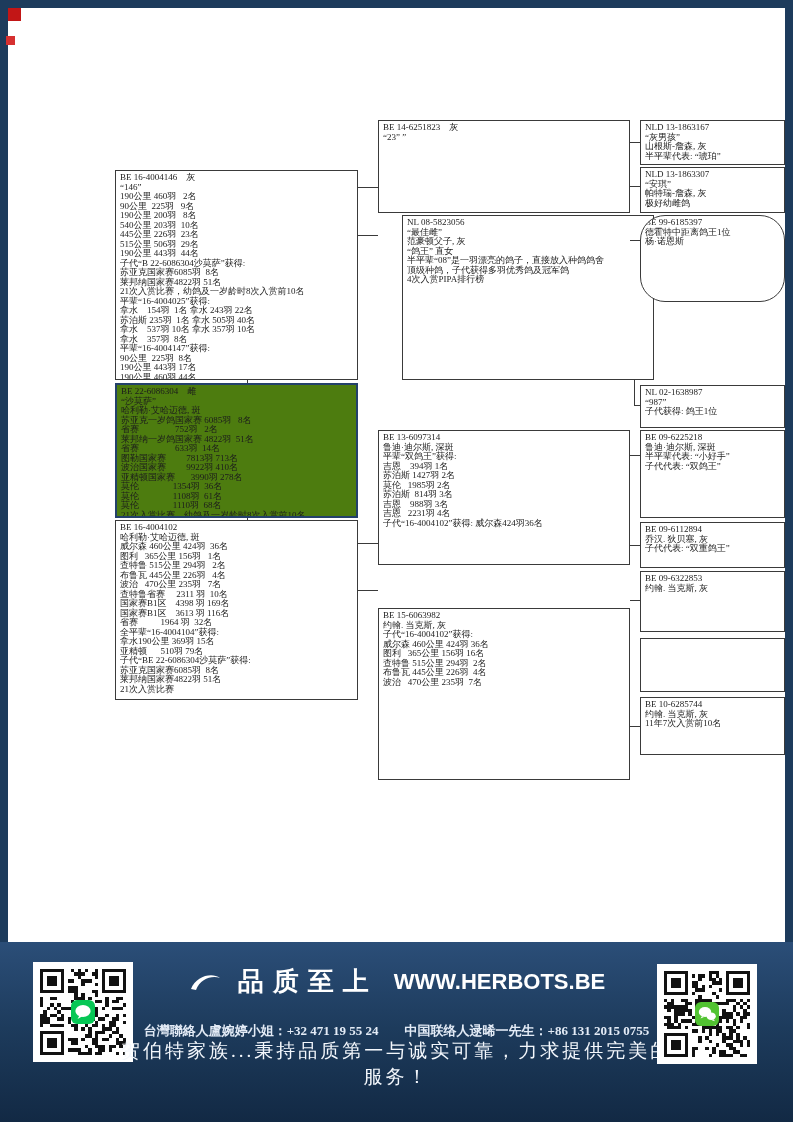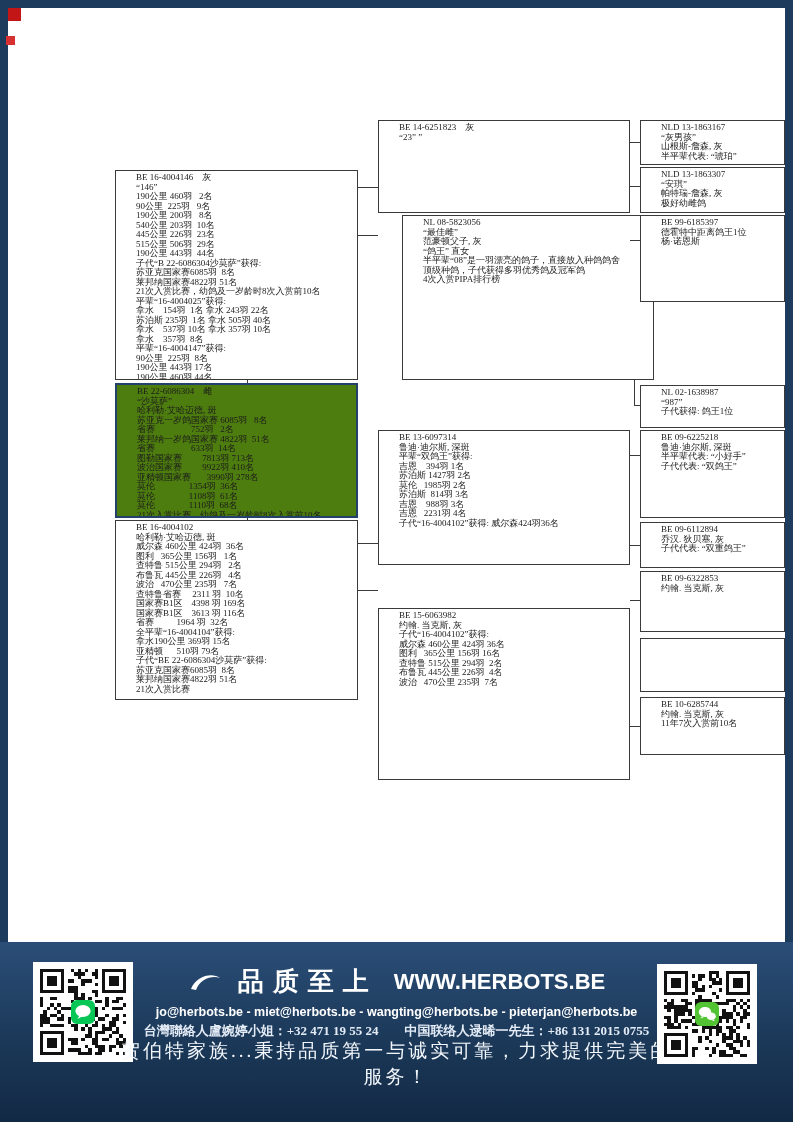--- a/index.html
+++ b/index.html
@@ -4,21 +4,21 @@
 <style>
   html,body{margin:0;padding:0;}
   body{
     width:793px;height:1122px;position:relative;overflow:hidden;
     background:#1d3b5c;
     font-family:"Liberation Serif","DejaVu Serif",serif;
   }
   #paper{position:absolute;left:8px;top:8px;width:777px;height:934px;background:#ffffff;}
   .pbox{
     position:absolute;background:#ffffff;border:1px solid #3a3a3a;box-sizing:border-box;
-    padding:2px 2px 0 20px;font-size:9px;line-height:9.5px;color:#1c1c1c;
+    padding:2px 2px 0 4px;font-size:9px;line-height:9.5px;color:#1c1c1c;
     white-space:pre-wrap;overflow:hidden;
   }
   .pbox.highlight{background:#4d7c0f;border:2px solid #24416b;}
   .bl{white-space:pre-wrap;}
   .conn{position:absolute;background:#3a3a3a;}
   .redmark{position:absolute;}
   #footer{
     position:absolute;left:0;top:942px;width:793px;height:180px;
     background:linear-gradient(180deg,#2b4e78 0%,#1d3b5c 48%,#122944 100%);
   }
@@ -56,21 +56,21 @@
 <div id="pedigree-canvas">
     <div class="pbox" style="left: 115px; top: 170px; width: 243px; height: 210px;"><div class="bl">BE 16-4004146    灰</div><div class="bl">“146”</div><div class="bl">190公里 460羽   2名</div><div class="bl">90公里  225羽   9名</div><div class="bl">190公里 200羽   8名</div><div class="bl">540公里 203羽  10名</div><div class="bl">445公里 226羽  23名</div><div class="bl">515公里 506羽  29名</div><div class="bl">190公里 443羽  44名</div><div class="bl">子代“B 22-6086304沙莫萨”获得:</div><div class="bl">苏亚克国家赛6085羽  8名</div><div class="bl">莱邦纳国家赛4822羽 51名</div><div class="bl">21次入赏比赛，幼鸽及一岁龄时8次入赏前10名</div><div class="bl">平辈“16-4004025”获得:</div><div class="bl">拿水    154羽  1名 拿水 243羽 22名</div><div class="bl">苏泊斯 235羽  1名 拿水 505羽 40名</div><div class="bl">拿水    537羽 10名 拿水 357羽 10名</div><div class="bl">拿水    357羽  8名</div><div class="bl">平辈“16-4004147”获得:</div><div class="bl">90公里  225羽  8名</div><div class="bl">190公里 443羽 17名</div><div class="bl">190公里 460羽 44名</div></div>
     <div class="pbox highlight" style="left: 115px; top: 383px; width: 243px; height: 135px;"><div class="bl">BE 22-6086304    雌</div><div class="bl">“沙莫萨”</div><div class="bl">哈利勒·艾哈迈德, 斑</div><div class="bl">苏亚克一岁鸽国家赛 6085羽   8名</div><div class="bl">省赛                752羽   2名</div><div class="bl">莱邦纳一岁鸽国家赛 4822羽  51名</div><div class="bl">省赛                633羽  14名</div><div class="bl">图勒国家赛         7813羽 713名</div><div class="bl">波治国家赛         9922羽 410名</div><div class="bl">亚精顿国家赛       3990羽 278名</div><div class="bl">莫伦               1354羽  36名</div><div class="bl">莫伦               1108羽  61名</div><div class="bl">莫伦               1110羽  68名</div><div class="bl">21次入赏比赛，幼鸽及一岁龄时8次入赏前10名</div></div>
     <div class="pbox" style="left: 115px; top: 520px; width: 243px; height: 180px;"><div class="bl">BE 16-4004102</div><div class="bl">哈利勒·艾哈迈德, 斑</div><div class="bl">威尔森 460公里 424羽  36名</div><div class="bl">图利   365公里 156羽   1名</div><div class="bl">查特鲁 515公里 294羽   2名</div><div class="bl">布鲁瓦 445公里 226羽   4名</div><div class="bl">波治   470公里 235羽   7名</div><div class="bl">查特鲁省赛     2311 羽  10名</div><div class="bl">国家赛B1区    4398 羽 169名</div><div class="bl">国家赛B1区    3613 羽 116名</div><div class="bl">省赛          1964 羽  32名</div><div class="bl">全平辈“16-4004104”获得:</div><div class="bl">拿水190公里 369羽 15名</div><div class="bl">亚精顿      510羽 79名</div><div class="bl">子代“BE 22-6086304沙莫萨”获得:</div><div class="bl">苏亚克国家赛6085羽  8名</div><div class="bl">莱邦纳国家赛4822羽 51名</div><div class="bl">21次入赏比赛</div></div>
     <div class="pbox" style="left: 378px; top: 120px; width: 252px; height: 93px;"><div class="bl">BE 14-6251823    灰</div><div class="bl">“23” ”</div></div>
     <div class="pbox" style="left: 378px; top: 215px; width: 252px; height: 165px; margin-left: 24px;"><div class="bl">NL 08-5823056</div><div class="bl">“最佳雌”</div><div class="bl">范豪顿父子, 灰</div><div class="bl">“鸽王” 直女</div><div class="bl">半平辈“08”是一羽漂亮的鸽子，直接放入种鸽鸽舍</div><div class="bl">顶级种鸽，子代获得多羽优秀鸽及冠军鸽</div><div class="bl">4次入赏PIPA排行榜</div></div>
     <div class="pbox" style="left: 378px; top: 430px; width: 252px; height: 135px;"><div class="bl">BE 13-6097314</div><div class="bl">鲁迪·迪尔斯, 深斑</div><div class="bl">平辈“双鸽王”获得:</div><div class="bl">吉恩    394羽 1名</div><div class="bl">苏泊斯 1427羽 2名</div><div class="bl">莫伦   1985羽 2名</div><div class="bl">苏泊斯  814羽 3名</div><div class="bl">吉恩    988羽 3名</div><div class="bl">吉恩   2231羽 4名</div><div class="bl">子代“16-4004102”获得: 威尔森424羽36名</div></div>
     <div class="pbox" style="left: 378px; top: 568px; width: 252px; height: 172px; margin-top: 40px;"><div class="bl">BE 15-6063982</div><div class="bl">约翰. 当克斯, 灰</div><div class="bl">子代“16-4004102”获得:</div><div class="bl">威尔森 460公里 424羽 36名</div><div class="bl">图利   365公里 156羽 16名</div><div class="bl">查特鲁 515公里 294羽  2名</div><div class="bl">布鲁瓦 445公里 226羽  4名</div><div class="bl">波治   470公里 235羽  7名</div></div>
     <div class="pbox" style="left: 640px; top: 120px; width: 145px; height: 45px;"><div class="bl">NLD 13-1863167</div><div class="bl">“灰男孩”</div><div class="bl">山根斯-詹森, 灰</div><div class="bl">半平辈代表: “琥珀”</div></div>
     <div class="pbox" style="left: 640px; top: 167px; width: 145px; height: 46px;"><div class="bl">NLD 13-1863307</div><div class="bl">“安琪”</div><div class="bl">帕特瑞-詹森, 灰</div><div class="bl">极好幼雌鸽</div></div>
-    <div class="pbox" style="left: 640px; top: 215px; width: 145px; height: 87px;"><div class="bl">BE 99-6185397</div><div class="bl">德霍特中距离鸽王1位</div><div class="bl">杨·诺恩斯</div></div>
+    <div class="pbox" style="left: 640px; top: 215px; width: 145px; height: 87px; border-radius: 25px;"><div class="bl">BE 99-6185397</div><div class="bl">德霍特中距离鸽王1位</div><div class="bl">杨·诺恩斯</div></div>
     <div class="pbox" style="left: 640px; top: 385px; width: 145px; height: 43px;"><div class="bl">NL 02-1638987</div><div class="bl">“987”</div><div class="bl">子代获得: 鸽王1位</div></div>
     <div class="pbox" style="left: 640px; top: 430px; width: 145px; height: 88px;"><div class="bl">BE 09-6225218</div><div class="bl">鲁迪·迪尔斯, 深斑</div><div class="bl">半平辈代表: “小好手”</div><div class="bl">子代代表: “双鸽王”</div></div>
     <div class="pbox" style="left: 640px; top: 522px; width: 145px; height: 46px;"><div class="bl">BE 09-6112894</div><div class="bl">乔汉. 狄贝塞, 灰</div><div class="bl">子代代表: “双重鸽王”</div></div>
     <div class="pbox" style="left: 640px; top: 571px; width: 145px; height: 61px;"><div class="bl">BE 09-6322853</div><div class="bl">约翰. 当克斯, 灰</div></div>
     <div class="pbox" style="left: 640px; top: 638px; width: 145px; height: 54px;"></div>
     <div class="pbox" style="left: 640px; top: 697px; width: 145px; height: 58px;"><div class="bl">BE 10-6285744</div><div class="bl">约翰. 当克斯, 灰</div><div class="bl">11年7次入赏前10名</div></div>
     <div class="conn" style="left: 358px; top: 187px; width: 20px; height: 1px;"></div>
     <div class="conn" style="left: 358px; top: 235px; width: 20px; height: 1px;"></div>
     <div class="conn" style="left: 247px; top: 380px; width: 1px; height: 3px;"></div>
     <div class="conn" style="left: 247px; top: 518px; width: 1px; height: 2px;"></div>
@@ -287,21 +287,20 @@
   </div>
 
   <div id="brand-row">
     <svg width="34" height="26" viewBox="0 0 34 26">
       <path d="M3 20 C8 7 24 3 32 9 C24 6 12 10 8 21 Z" fill="#ffffff"></path>
     </svg>
     <span class="slogan">品质至上</span>
     <span class="website">WWW.HERBOTS.BE</span>
   </div>
 
-  <div id="emails" class="footline">jo@herbots.be - miet@herbots.be - wangting@herbots.be - pieterjan@herbots.be</div>
   <div id="contacts" class="footline">台灣聯絡人盧婉婷小姐：+32 471 19 55 24　　中国联络人逯晞一先生：+86 131 2015 0755</div>
   <div id="tagline" class="footline">贺伯特家族...秉持品质第一与诚实可靠，力求提供完美的服务！</div>
 
   <div class="qr" id="qr-right">
       <svg viewBox="0 0 25 25" class="code" shape-rendering="crispEdges">
         <rect x="0" y="0" width="7" height="7" fill="#111"></rect>
         <rect x="1" y="1" width="5" height="5" fill="#fff"></rect>
         <rect x="2" y="2" width="3" height="3" fill="#111"></rect>
         <rect x="18" y="0" width="7" height="7" fill="#111"></rect>
         <rect x="19" y="1" width="5" height="5" fill="#fff"></rect>

